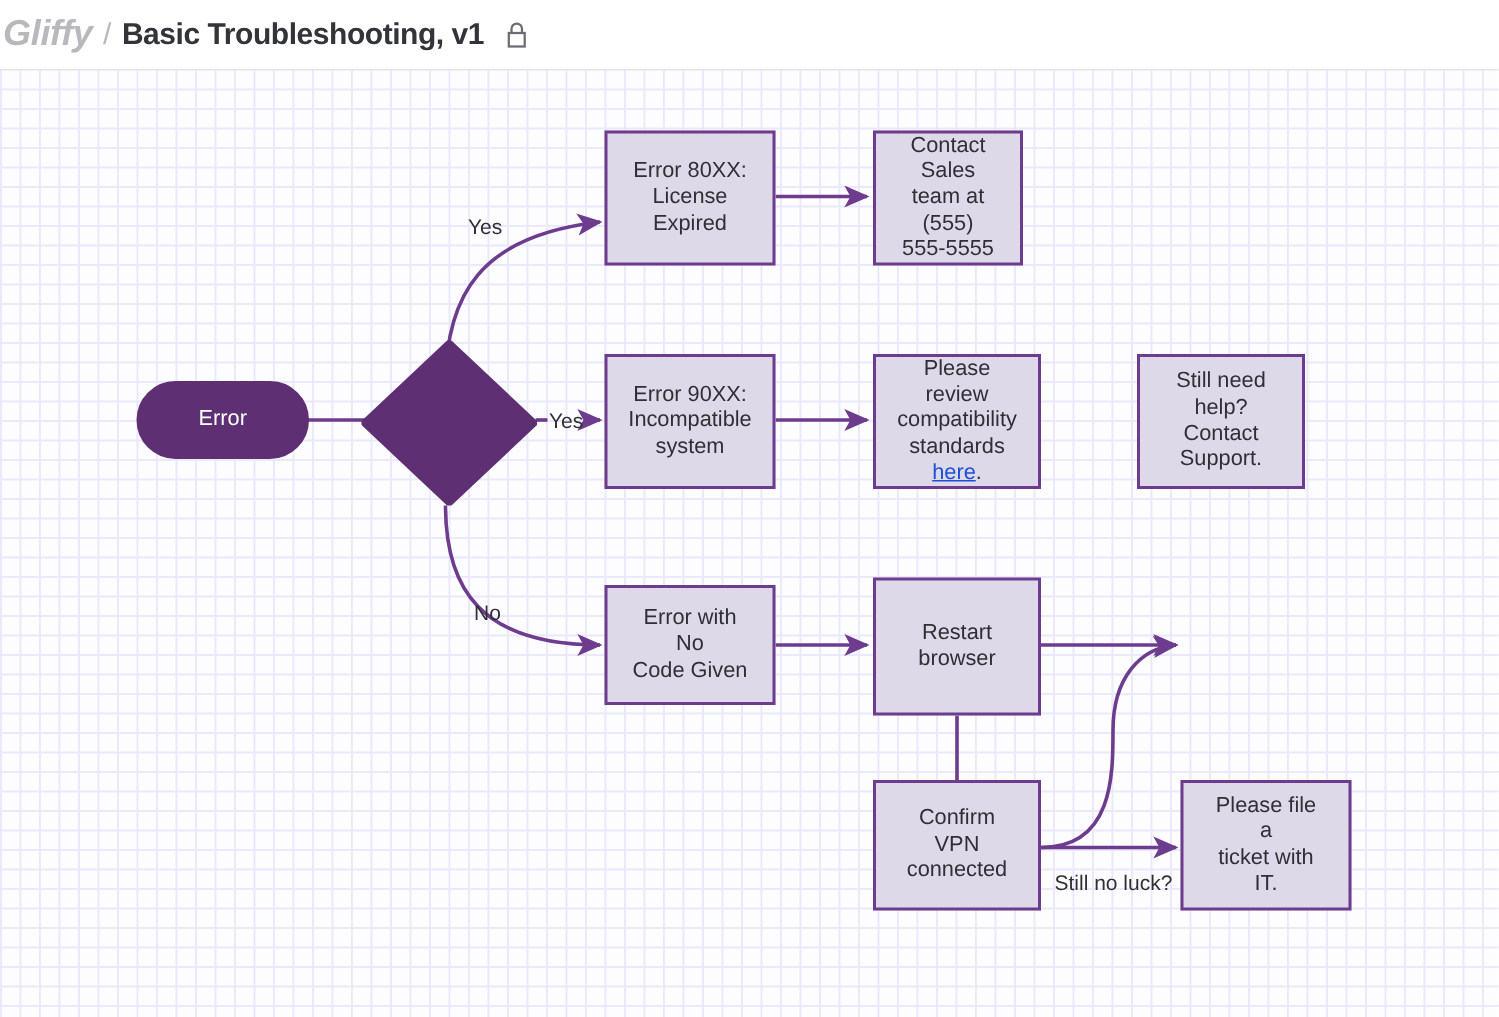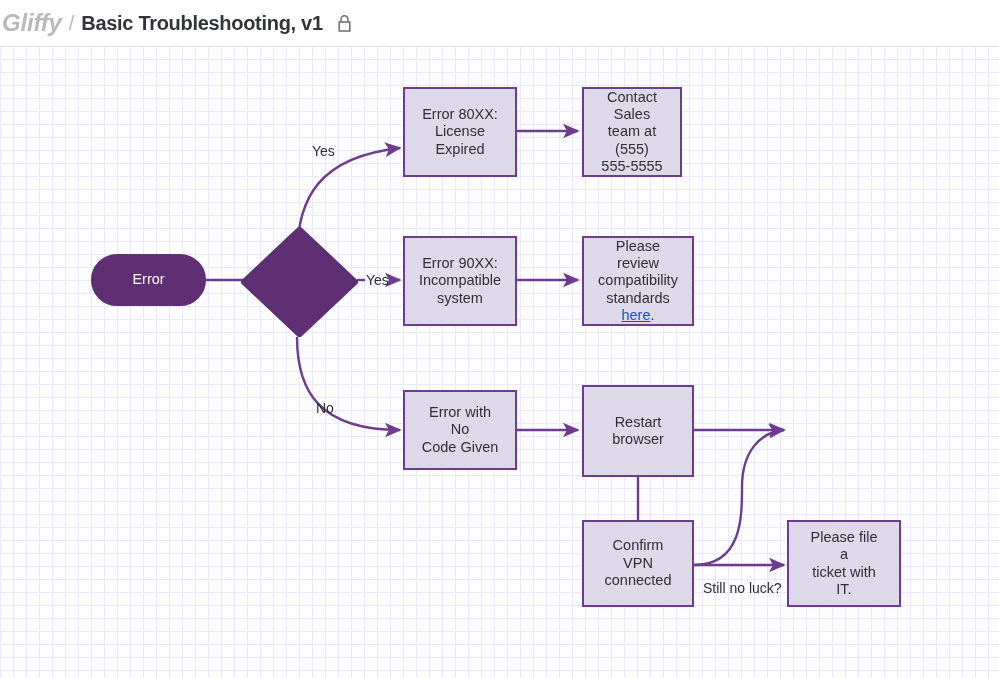--- a/index.html
+++ b/index.html
@@ -197,20 +197,24 @@
 Incompatible
 system</span>
   </div>
 
   <div class="node node-process" style="left:582px; top:189px; width:112px; height:90px;">
     <span class="node-text" id="review-text" style="white-space: pre-line;">Please review
 compatibility
 standards <span class="link-here">here</span>.</span>
   </div>
 
+  <div class="node node-process" style="left:758px; top:189px; width:112px; height:90px;">
+    <span class="node-text" style="white-space:pre-line;">Still need help?
+Contact Support.</span>
+  </div>
 
   <div class="node node-process" style="left:403px; top:343px; width:114px; height:80px;">
     <span class="node-text" style="white-space:pre-line;">Error with No
 Code Given</span>
   </div>
 
   <div class="node node-process" style="left:582px; top:338px; width:112px; height:92px;">
     <span class="node-text">Restart browser</span>
   </div>
 

